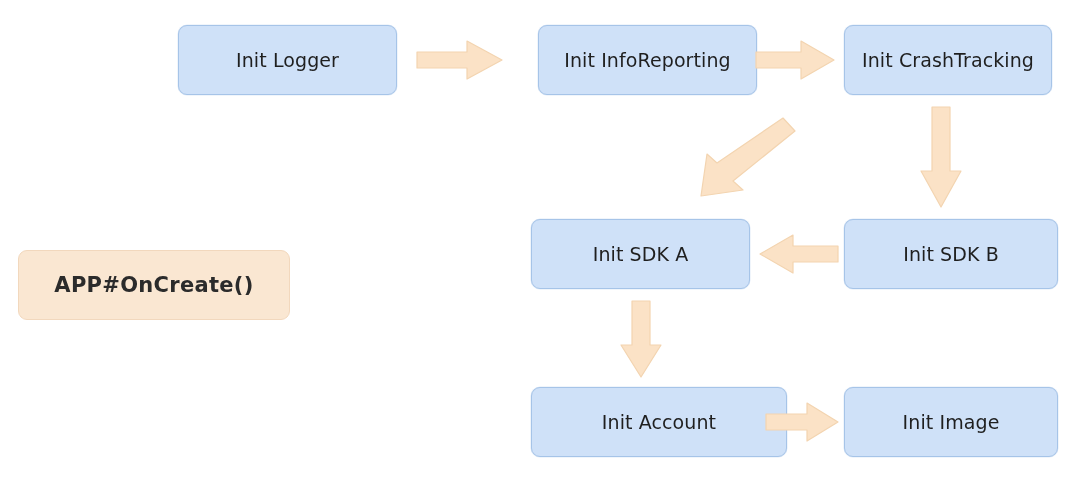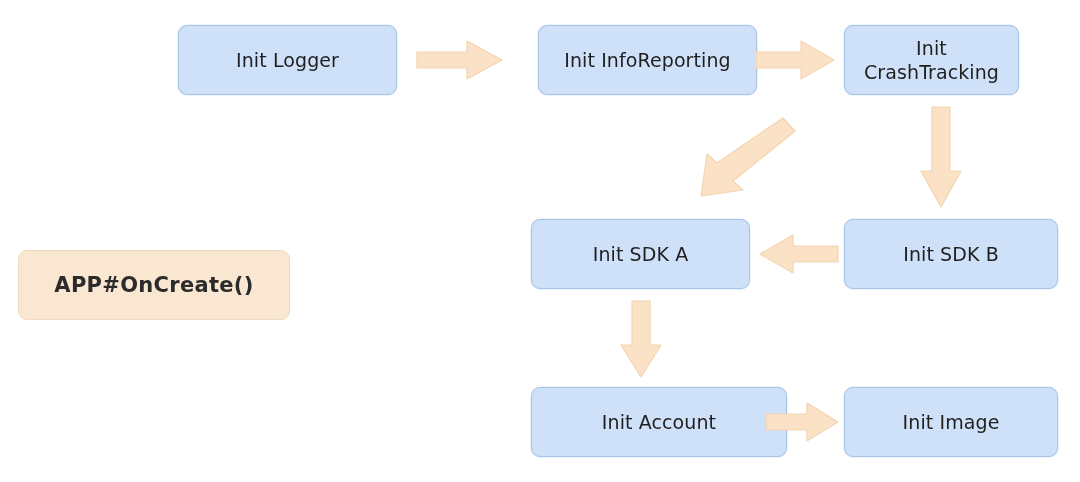--- a/index.html
+++ b/index.html
@@ -74,21 +74,21 @@
   </div>
 
   <div class="node blue" style="left:178px; top:25px; width:219px; height:70px;">
     <span class="label">Init Logger</span>
   </div>
 
   <div class="node blue" style="left:518px; top:25px; width:219px; height:70px;margin-left:20px;">
     <span class="label">Init InfoReporting</span>
   </div>
 
-  <div class="node blue" style="left:844px; top:25px; width:175px; height:70px;">
+  <div class="node blue" style="left:844px; top:25px; width:208px; height:70px;">
     <span class="label">Init CrashTracking</span>
   </div>
 
   <div class="node blue" style="left:844px; top:219px; width:214px; height:70px;">
     <span class="label">Init SDK B</span>
   </div>
 
   <div class="node blue" style="left:531px; top:219px; width:219px; height:70px;">
     <span class="label">Init SDK A</span>
   </div>

